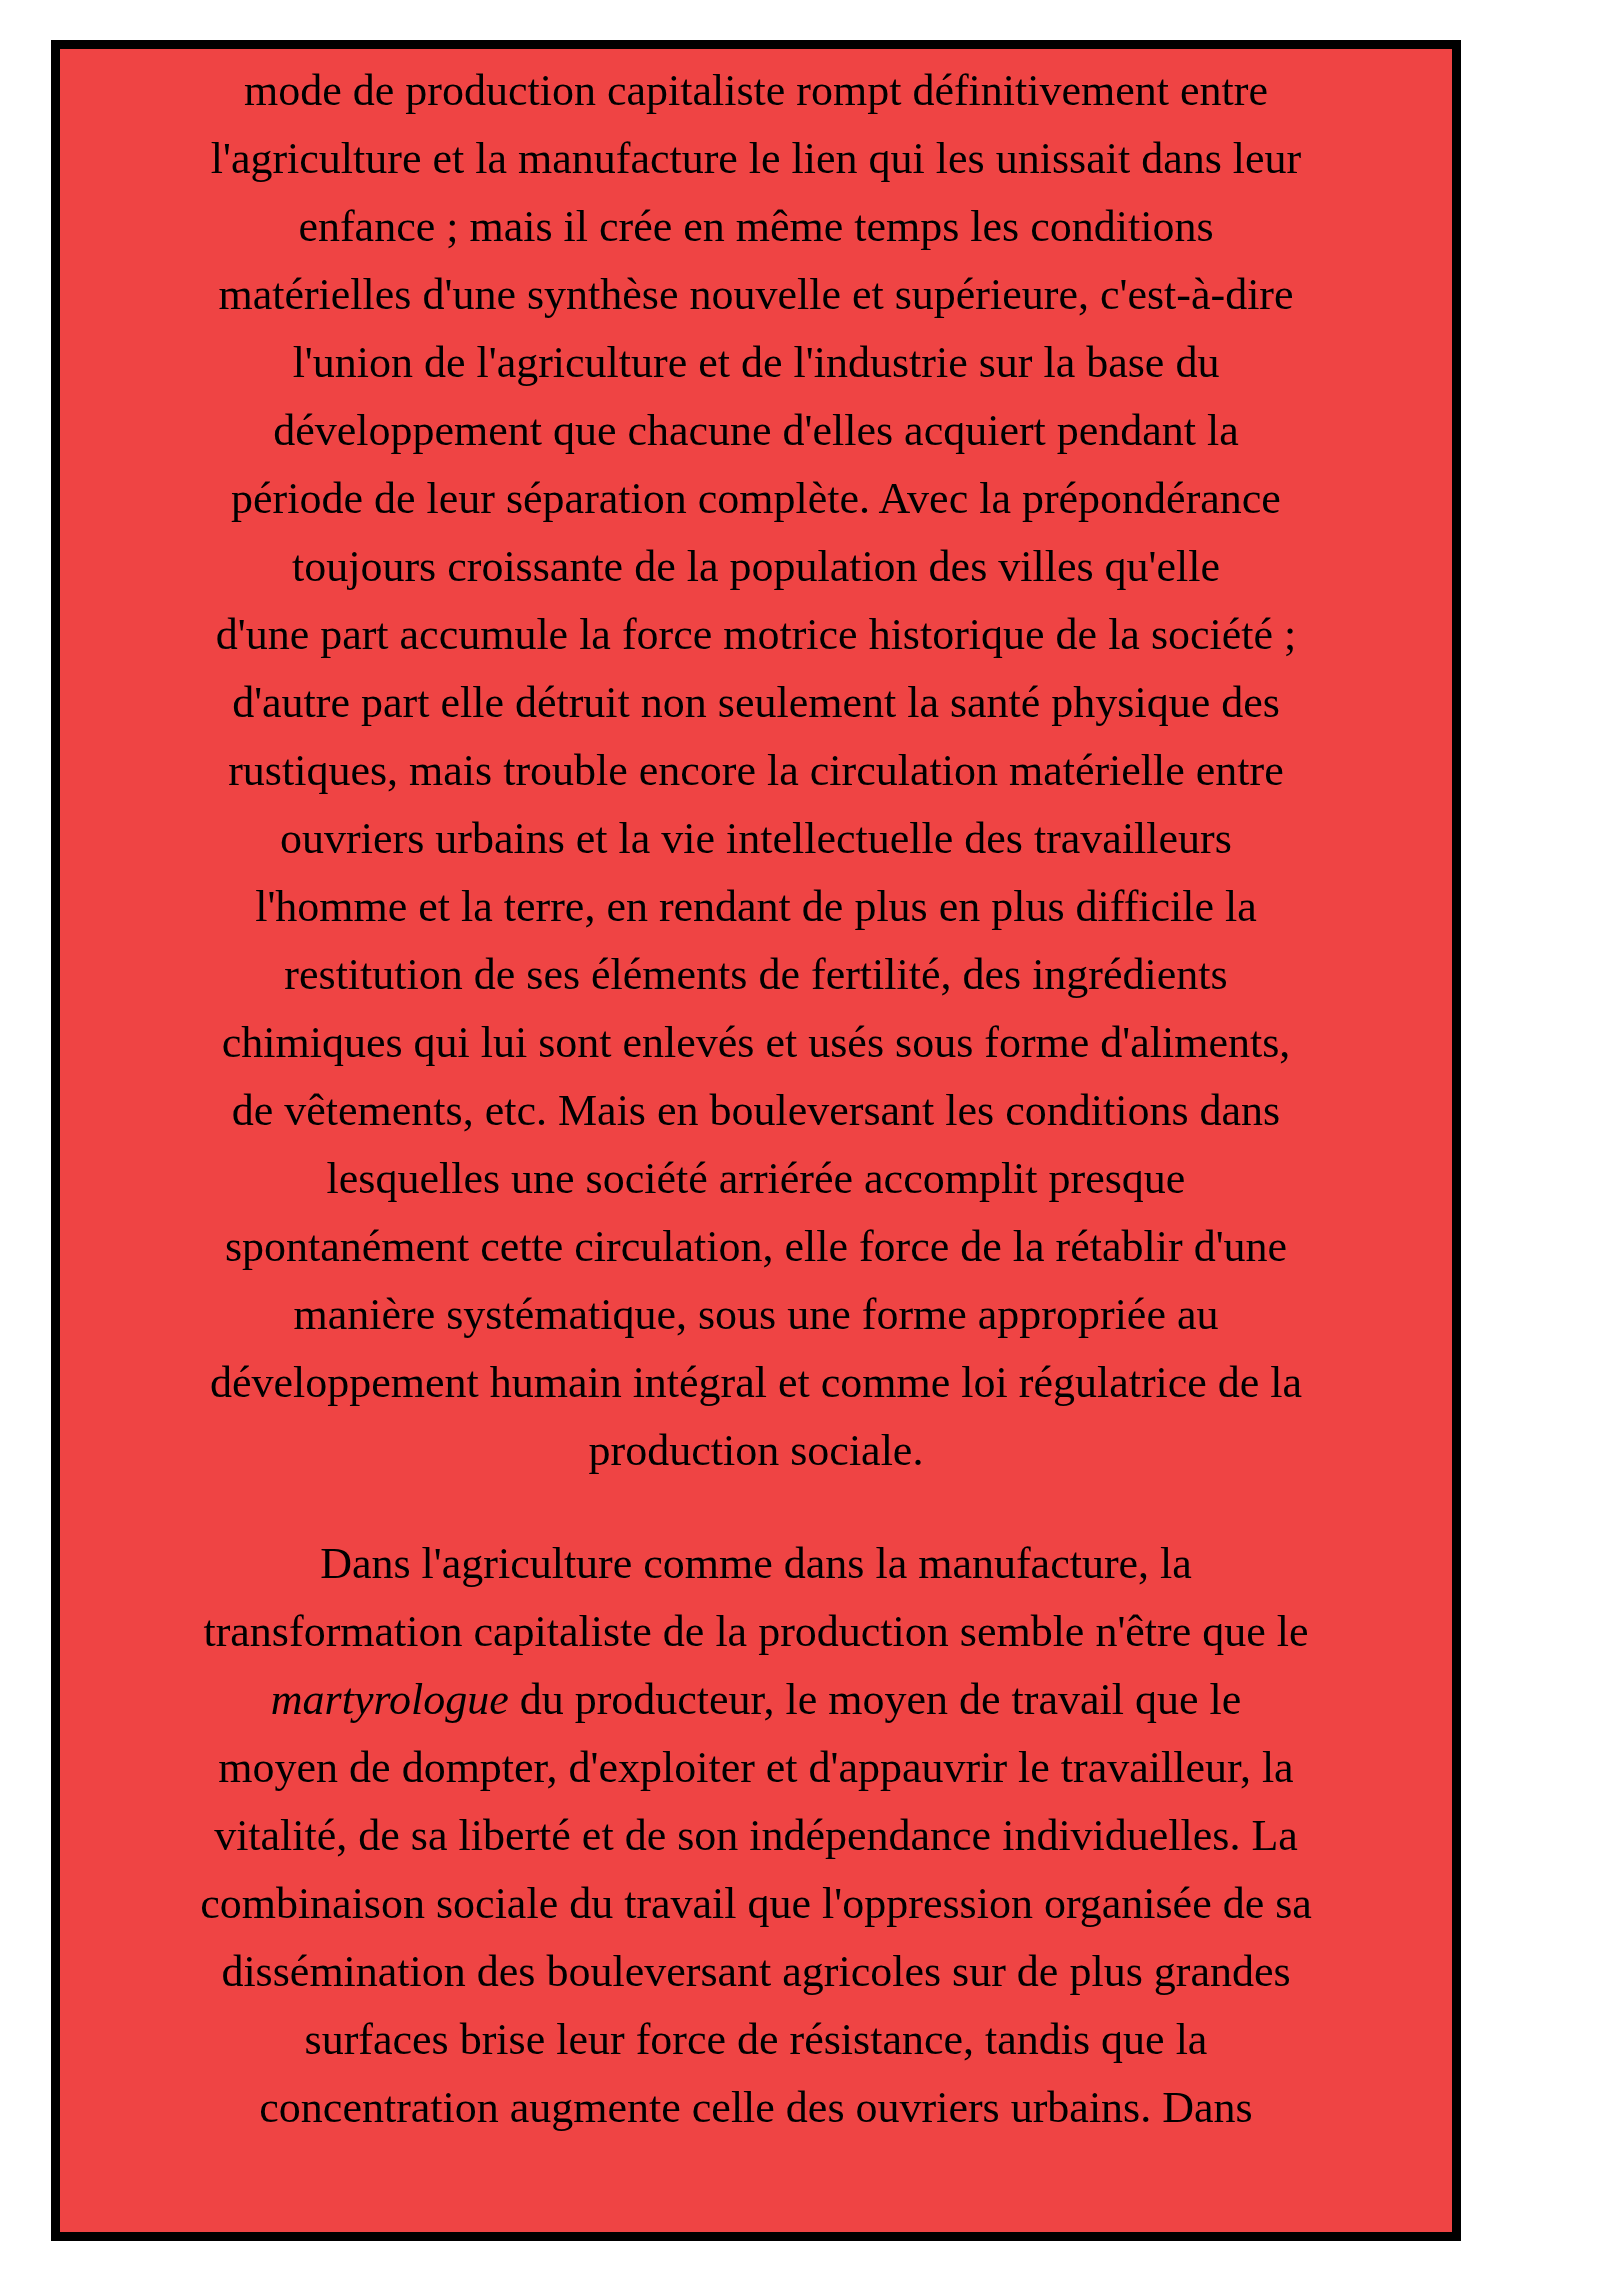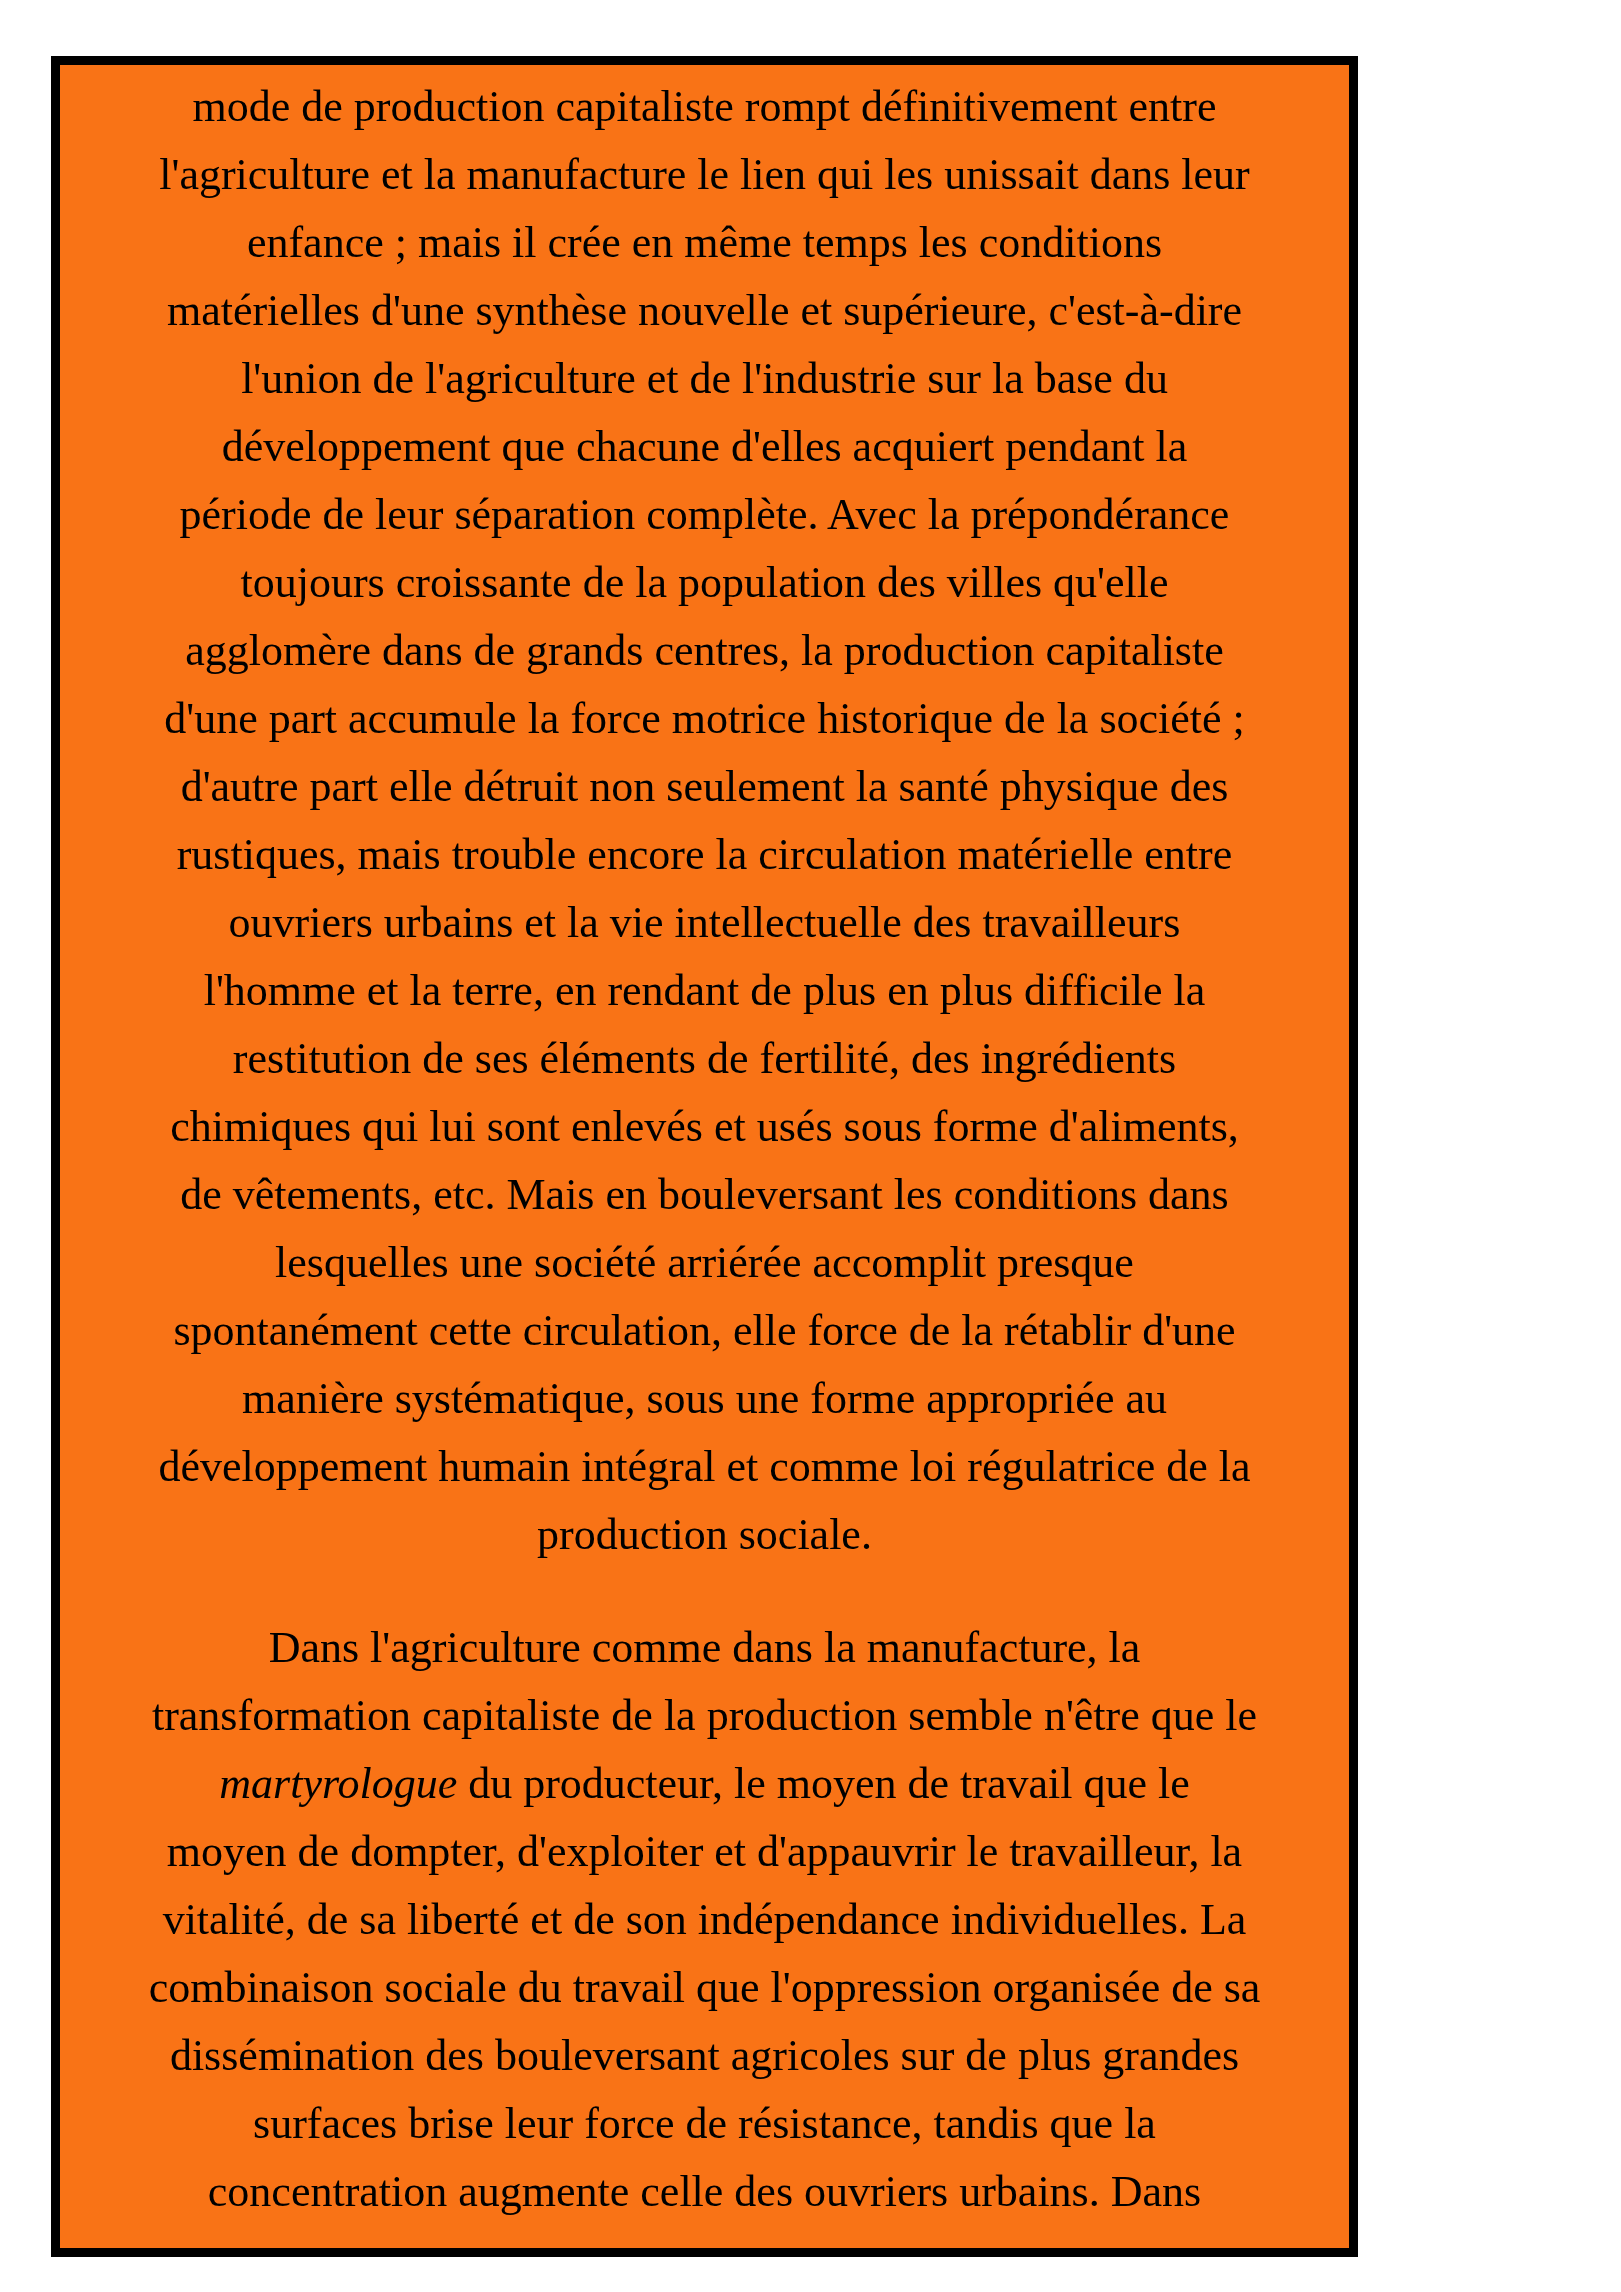--- a/index.html
+++ b/index.html
@@ -10,26 +10,26 @@
   body {
     width: 1621px;
     height: 2293px;
     position: relative;
     font-family: "Liberation Serif", serif;
     color: #000000;
   }
   .page-frame {
     position: absolute;
     left: 51px;
-    top: 56px;
-    width: 1307px;   
+    top: 40px;
+    width: 1410px;   
     height: 2201px;  
     border: 9.8px solid #000000;
     box-sizing: border-box;
-    background: #f97316;
+    background: #ef4444;
     overflow: hidden;
   }
   .page-inner {
     padding: 7.8px 11.8px 0 11.8px;
   }
   .paragraph {
     margin: 0;
   }
   .paragraph + .paragraph {
     margin-top: 45px;
@@ -54,21 +54,20 @@
 
     <div class="paragraph">
       <div class="text-line">mode de production capitaliste rompt définitivement entre</div>
       <div class="text-line">l'agriculture et la manufacture le lien qui les unissait dans leur</div>
       <div class="text-line">enfance ; mais il crée en même temps les conditions</div>
       <div class="text-line">matérielles d'une synthèse nouvelle et supérieure, c'est-à-dire</div>
       <div class="text-line">l'union de l'agriculture et de l'industrie sur la base du</div>
       <div class="text-line">développement que chacune d'elles acquiert pendant la</div>
       <div class="text-line">période de leur séparation complète. Avec la prépondérance</div>
       <div class="text-line">toujours croissante de la population des villes qu'elle</div>
-      <div class="text-line">agglomère dans de grands centres, la production capitaliste</div>
       <div class="text-line">d'une part accumule la force motrice historique de la société ;</div>
       <div class="text-line">d'autre part elle détruit non seulement la santé physique des</div>
       <div class="text-line">rustiques, mais trouble encore la circulation matérielle entre</div>
       <div class="text-line">ouvriers urbains et la vie intellectuelle des travailleurs</div>
       <div class="text-line">l'homme et la terre, en rendant de plus en plus difficile la</div>
       <div class="text-line">restitution de ses éléments de fertilité, des ingrédients</div>
       <div class="text-line">chimiques qui lui sont enlevés et usés sous forme d'aliments,</div>
       <div class="text-line">de vêtements, etc. Mais en bouleversant les conditions dans</div>
       <div class="text-line">lesquelles une société arriérée accomplit presque</div>
       <div class="text-line">spontanément cette circulation, elle force de la rétablir d'une</div>

